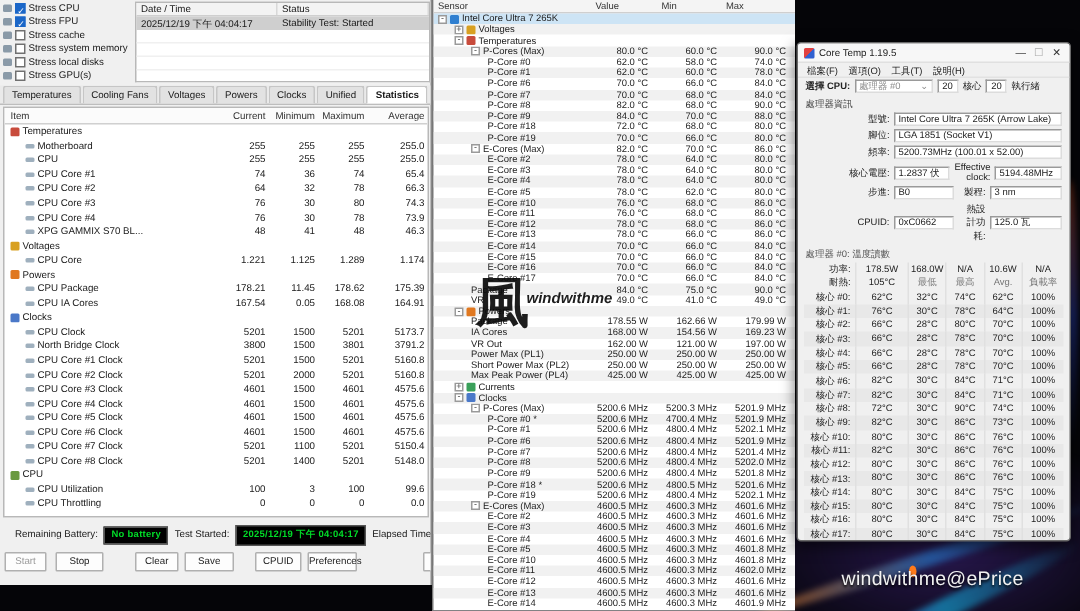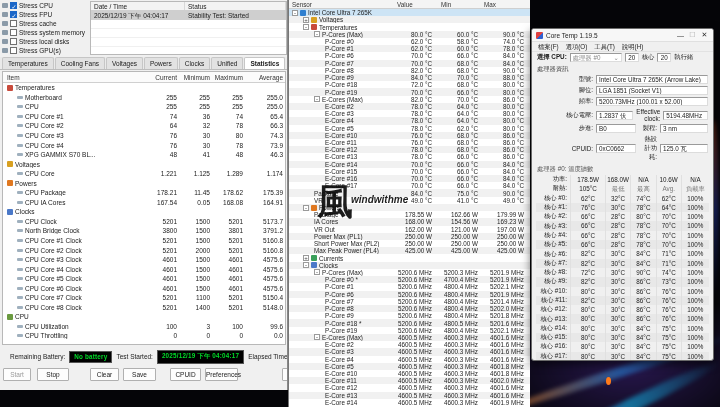--- a/index.html
+++ b/index.html
@@ -118,20 +118,21 @@
 </style>
 </head>
 <body>
 
 <div class="desk">
   <div class="streak s1"></div>
   <div class="streak s2"></div>
   <div class="streak s3"></div>
   <div class="streak s4"></div>
   <div class="dot"></div>
+  <div class="wm-desktop">windwithme@ePrice</div>
 </div>
 
 <div class="aida">
   <div class="aida-top">
     <div class="stress" id="stress-list">
         <div class="stress-item">
           <span class="dev-ico"></span>
           <span class="cb on"></span>
           <span>Stress CPU</span>
         </div>

